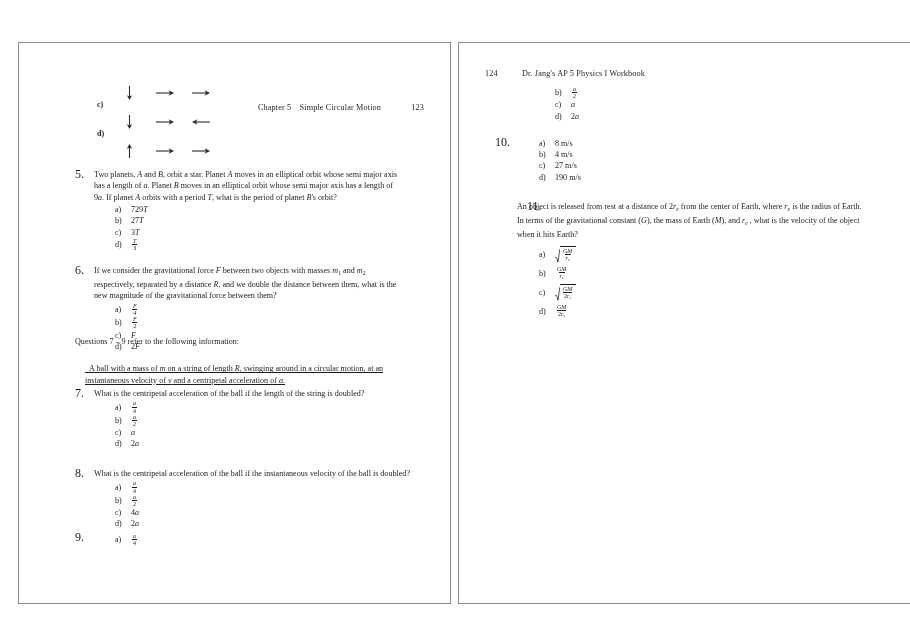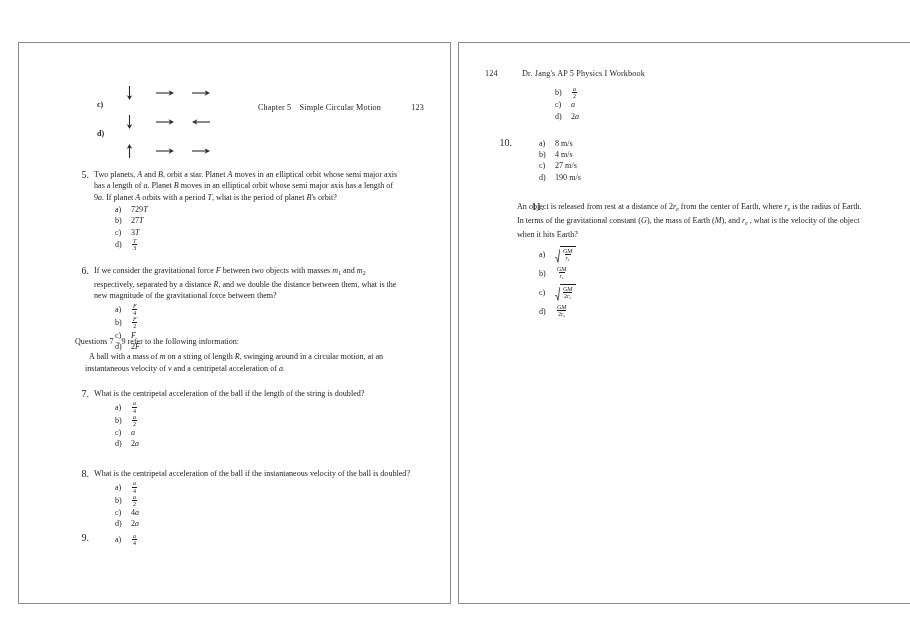--- a/index.html
+++ b/index.html
@@ -58,22 +58,21 @@
   .q {
     position: absolute;
     font-size: 8.1px;
     line-height: 11.4px;
     color: #1c1c1c;
   }
   .q .num {
     position: absolute;
     left: 0;
     width: 14px;
-    text-align: right;
-    font-size: 10px;
+    font-size: 12px;
   }
   .q .stem {
     margin-left: 19px;
     display: block;
   }
   .q .stem.noindent { margin-left: 0; }
 
   .choices {
     margin: 1px 0 0 40px;
     padding: 0;
@@ -300,21 +299,21 @@
           </li>
           <li>
             <span class="lab">d)</span>
             <span class="val">2<em>F</em></span>
           </li>
         </ul>
       </div>
 
       <div class="q" style="left:56px; top:293px; width:340px;">
         <span class="stem noindent">Questions 7 – 9 refer to the following information:</span>
-        <span class="stem" style="margin-left:10px; display:block; margin-top:4px;">&nbsp;&nbsp;A ball with a mass of <em>m</em> on a string of length <em>R</em>, swinging around in a circular motion, at an instantaneous velocity of <em>v</em> and a centripetal acceleration of <em>a</em>.</span>
+        <span class="stem" style="margin-left:10px; display:block; margin-top:16px;text-decoration:underline;">&nbsp;&nbsp;A ball with a mass of <em>m</em> on a string of length <em>R</em>, swinging around in a circular motion, at an instantaneous velocity of <em>v</em> and a centripetal acceleration of <em>a</em>.</span>
       </div>
 
       <div class="q" style="left:56px; top:345px; width:340px;">
         <span class="num">7.</span>
         <span class="stem">What is the centripetal acceleration of the ball if the length of the string is doubled?</span>
         <ul class="choices">
           <li>
             <span class="lab">a)</span>
             <span class="val">
               <span class="frac">

